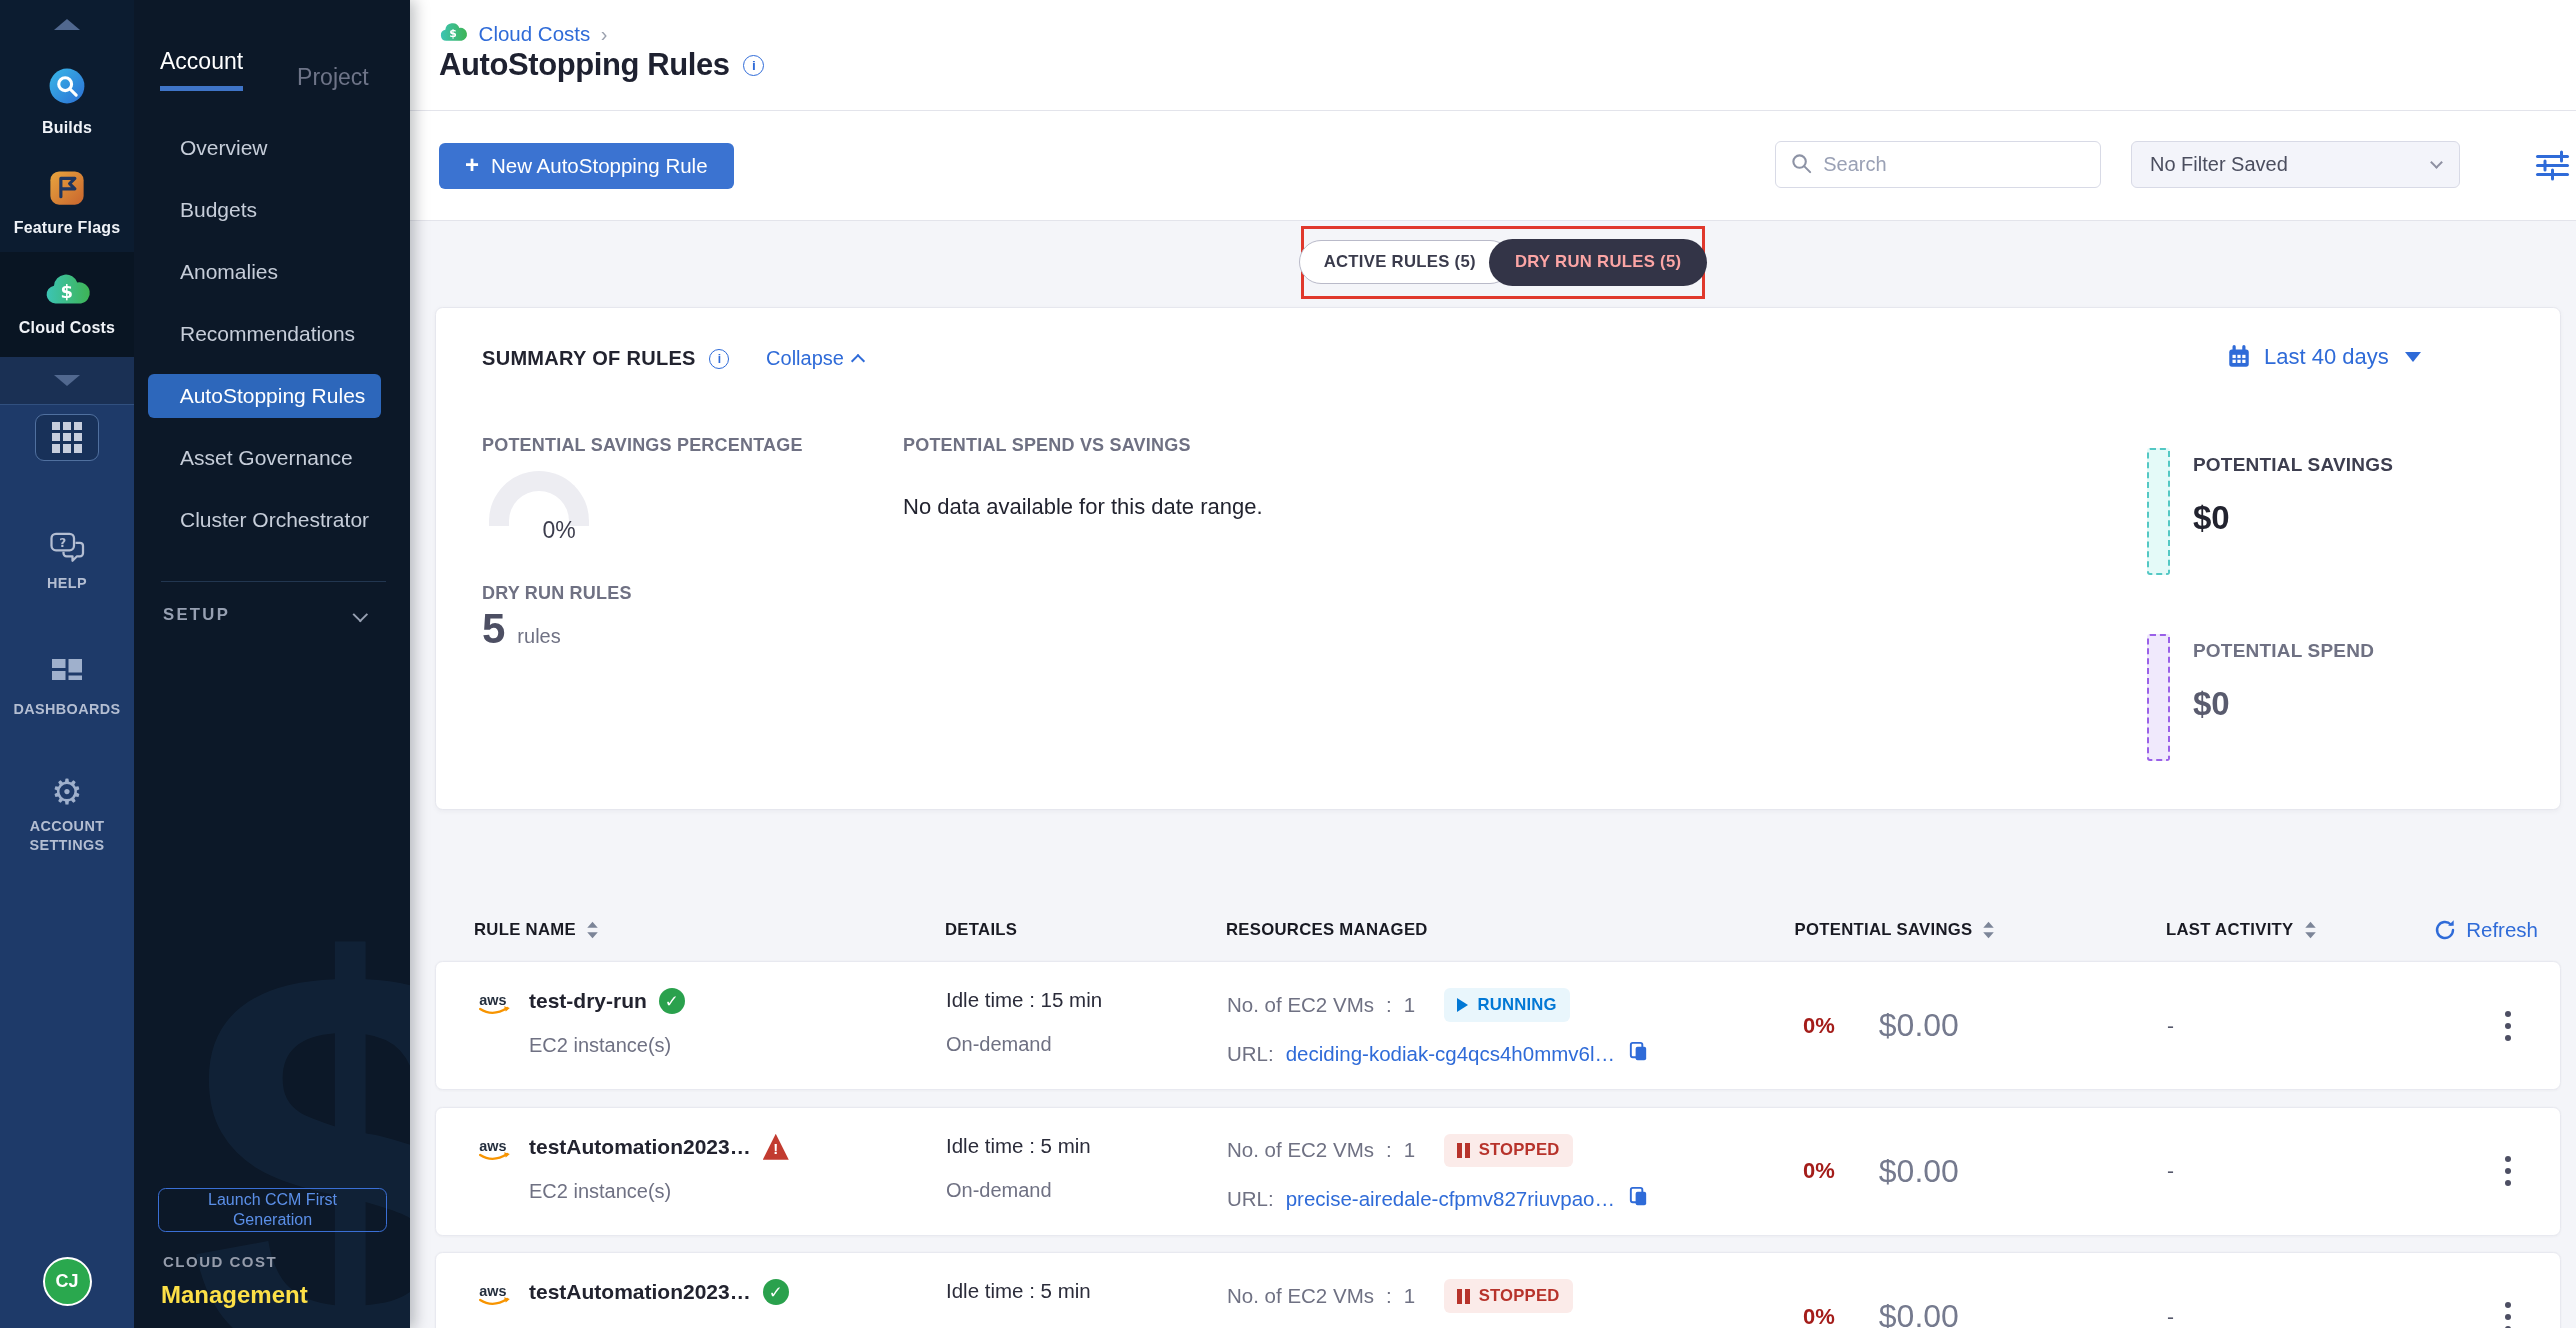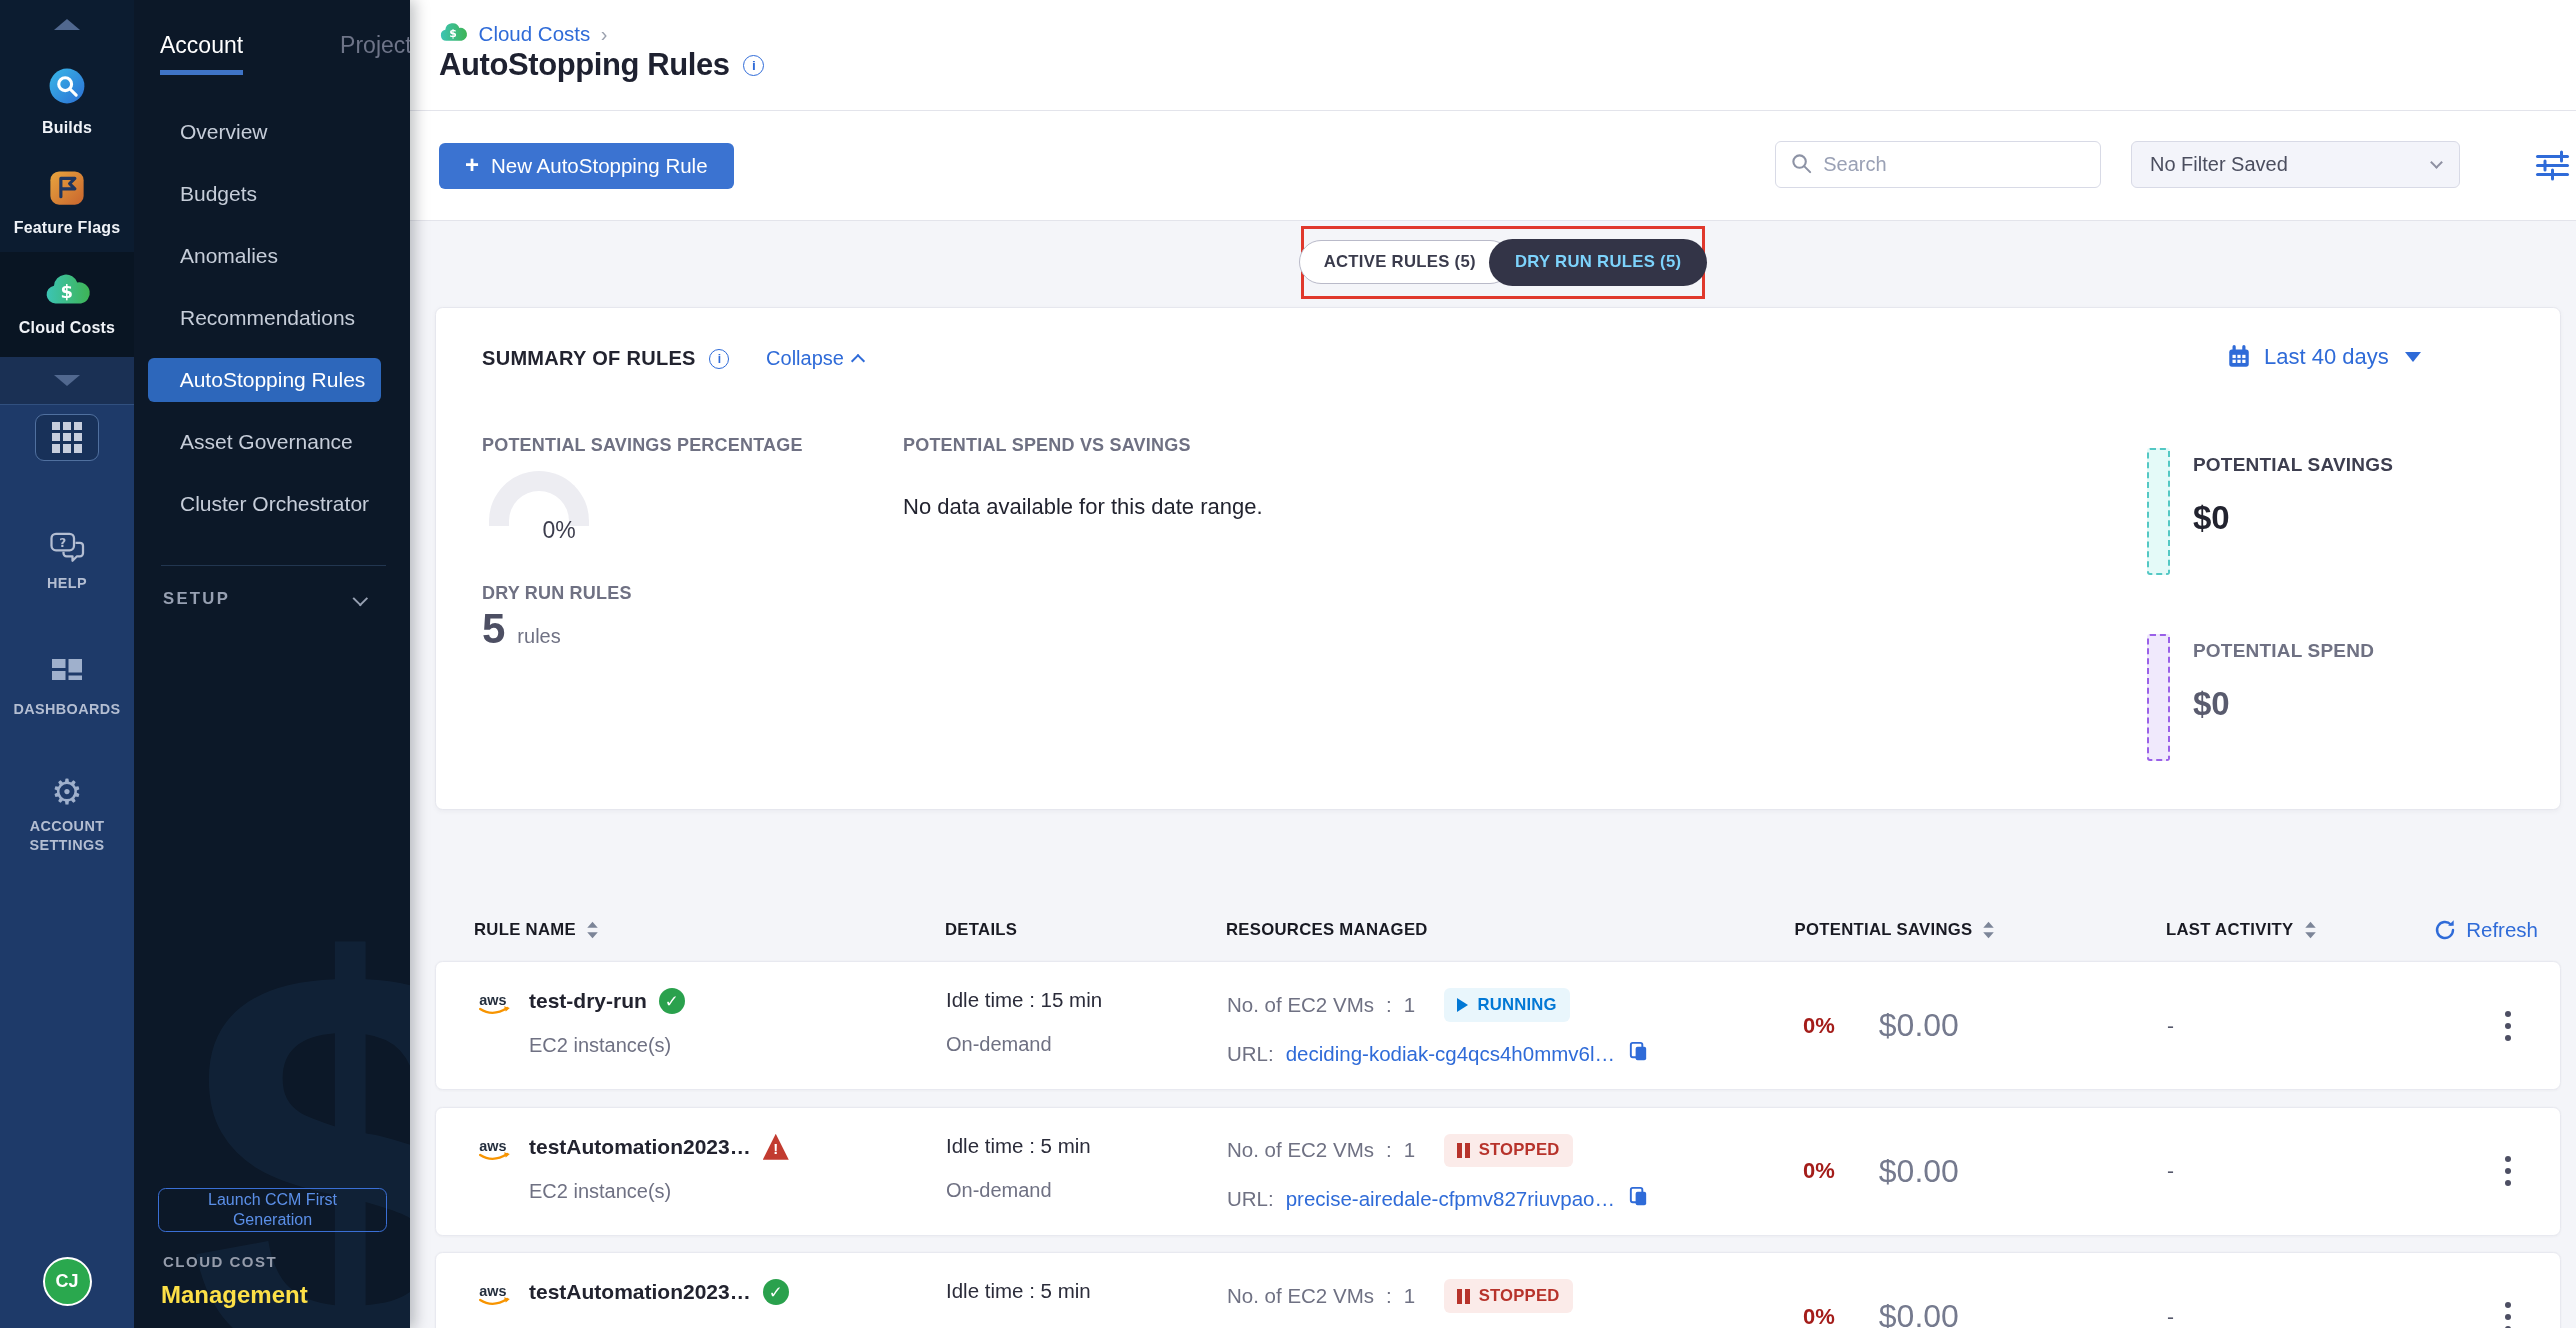--- a/index.html
+++ b/index.html
@@ -28,21 +28,21 @@
   .rail-bottom .rail-item .rail-label { font-size:14.4px; font-weight:bold; color:#b4bed2; letter-spacing:0.4px; text-align:center; line-height:1.3; }
   .avatar { margin-top:auto; margin-bottom:23px; width:49px; height:49px; border-radius:50%;
     background:#2aa84e; border:2.3px solid #fff; color:#fff; font-size:18px; font-weight:bold;
     display:flex; align-items:center; justify-content:center; cursor:pointer; }
 
   
   #sidebar2 { position:absolute; left:134px; top:0; width:276px; height:1329px; background:#0c1828;
     z-index:20; overflow:hidden; box-shadow:4.6px 0 13.7px rgba(5,10,20,.25); }
   .watermark { position:absolute; right:-99px; bottom:-129px; font-size:576px; font-weight:bold;
     color:#152a42; opacity:.55; line-height:1; user-select:none; }
-  .side-tabs { position:relative; display:flex; gap:97px; padding:32px 0 0 26px; }
+  .side-tabs { position:relative; display:flex; gap:54px; padding:48px 0 0 26px;align-items:flex-end; }
   .side-tab { font-size:23px; cursor:pointer; }
   .side-tab.active { color:#fff; padding-bottom:10.6px; border-bottom:5.3px solid #3f74c7; }
   .side-tab.inactive { color:#6e7488; }
   .menu { position:relative; margin-top:26px; display:flex; flex-direction:column; }
   .menu-item { height:62px; line-height:62px; padding-left:46px; font-size:21px; color:#c6cdd9; cursor:pointer; white-space:nowrap; }
   .menu-item.selected { height:44px; line-height:44px; margin:9px 29px 9px 13.7px; padding-left:32px;
     background:#2d67bb; color:#fff; border-radius:6px; }
   .setup-divider { margin:30px 24px 0 27px; border-top:0.8px solid #223650; }
   .setup-row { display:flex; justify-content:space-between; align-items:center; padding:23px 44px 0 29px; cursor:pointer; }
   .setup-label { font-size:16.7px; color:#97a0b2; letter-spacing:2.3px; font-weight:bold; }
@@ -82,21 +82,21 @@
 
   .content { position:absolute; left:0; top:220px; width:2166px; height:1109px; background:#f4f5f9;
     border-top:0.8px solid #e3e4eb; }
 
   
   .tabs-annotation { position:absolute; left:891px; top:4.6px; width:404px; height:73px; border:3px solid #e0382c;
     display:flex; align-items:center; justify-content:center; }
   .pill { height:44px; border-radius:23px; display:flex; align-items:center; font-size:16.7px; font-weight:bold;
     letter-spacing:0.3px; cursor:pointer; white-space:nowrap; }
   .pill.light { background:#fff; border:1.5px solid #b9bac9; color:#3a3b4c; padding:0 35px 0 24px; }
-  .pill.dark { background:#333447; color:#7dd3fc; padding:8px 26px; margin-left:-23px; height:47px; border-radius:24px; z-index:1; }
+  .pill.dark { background:#333447; color:#fca5a5; padding:8px 26px; margin-left:-23px; height:47px; border-radius:24px; z-index:1; }
 
   
   .summary-card { position:absolute; left:25px; top:86px; width:2126px; height:503px; background:#fff;
     border:0.8px solid #e6e7ee; border-radius:7.6px; box-shadow:0 1.5px 4.6px rgba(96,97,112,.06); }
   .sum-title-row { position:absolute; left:46px; top:39px; display:flex; align-items:center; gap:13.7px; }
   .sum-title { font-size:20px; font-weight:bold; color:#22232f; letter-spacing:0.3px; }
   .collapse-link { display:flex; align-items:center; gap:9px; margin-left:23px; cursor:pointer; }
   .collapse-link span { font-size:20px; color:#2f6bd8; }
   .chev-up { display:inline-block; width:10px; height:10px; border-left:2.3px solid #2f6bd8; border-top:2.3px solid #2f6bd8; transform:rotate(45deg); margin-top:4.6px; }
   .sum-label { font-size:18px; font-weight:bold; color:#6f7183; letter-spacing:0.2px; }

